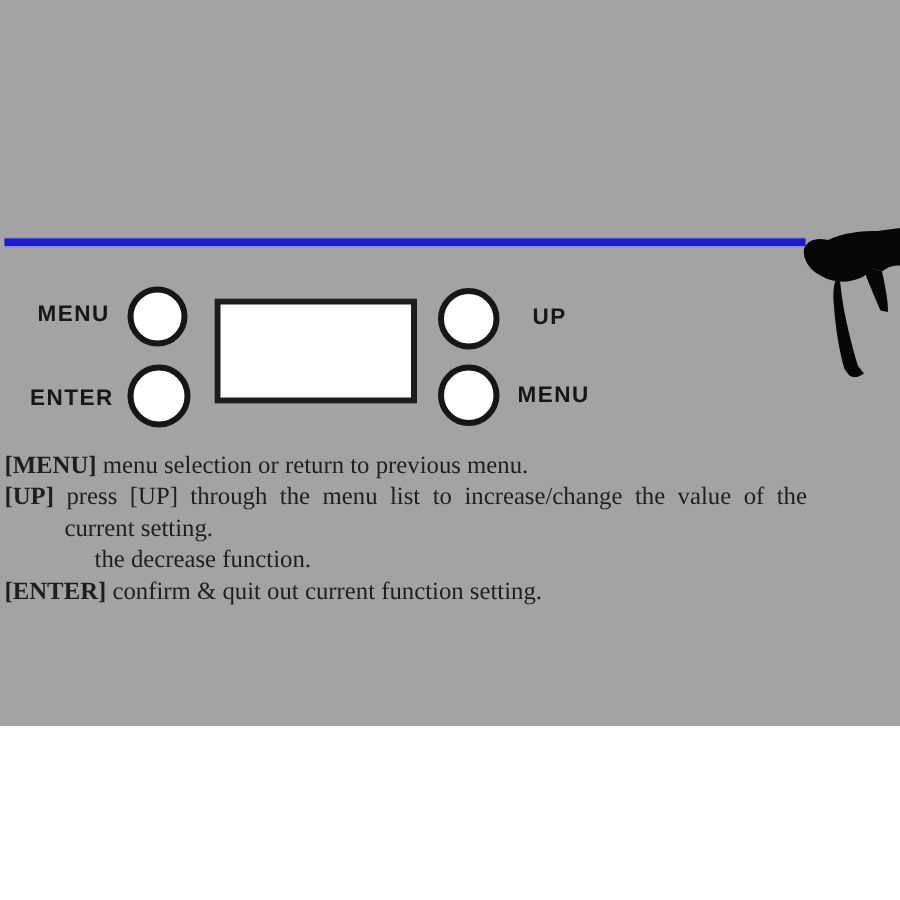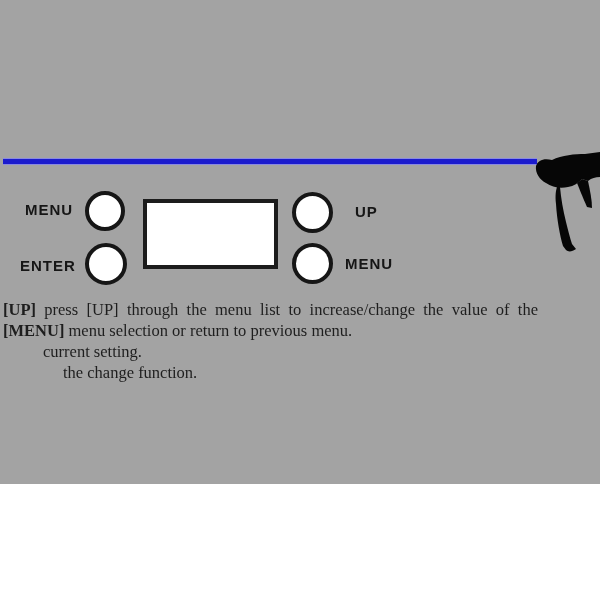--- a/index.html
+++ b/index.html
@@ -96,19 +96,20 @@
     <div class="display-rect"></div>
 
     <div class="circle circ-up"></div>
     <span class="btn-label lbl-up">UP</span>
 
     <div class="circle circ-down"></div>
     <span class="btn-label lbl-down">MENU</span>
   </div>
 
   <div class="instructions">
+    <div class="t-line"><span class="key">[MENU]</span><span> menu selection or return to previous menu.</span></div>
     <div class="t-line t-just"><span class="key">[UP]</span><span> press [UP] through the menu list to increase/change the value of the</span></div>
-    <div class="t-line"><span class="key">[MENU]</span><span> menu selection or return to previous menu.</span></div>
     <div class="t-line indent-up">current setting.</div>
-    <div class="t-line indent-down">the change function.</div>
+    <div class="t-line indent-down">the decrease function.</div>
+    <div class="t-line"><span class="key">[ENTER]</span><span> confirm &amp; quit out current function setting.</span></div>
   </div>
 
 </div>
 
 </body></html>

